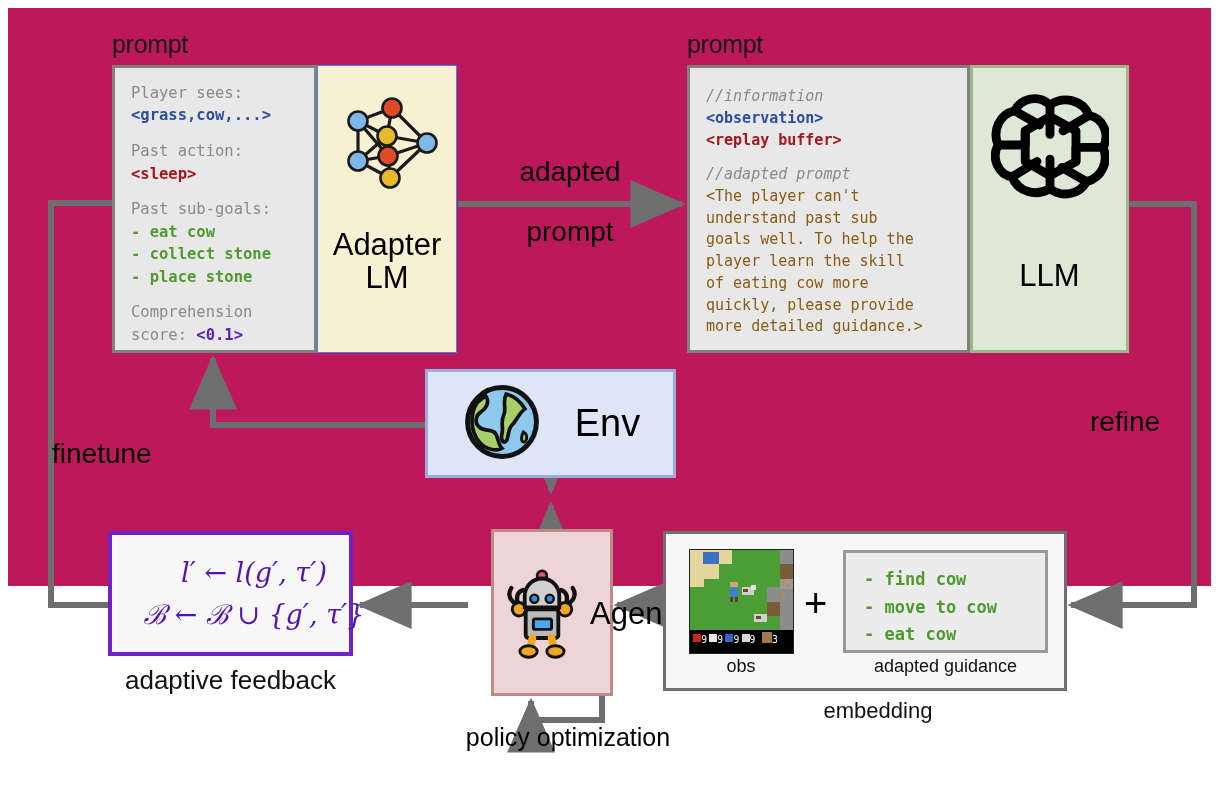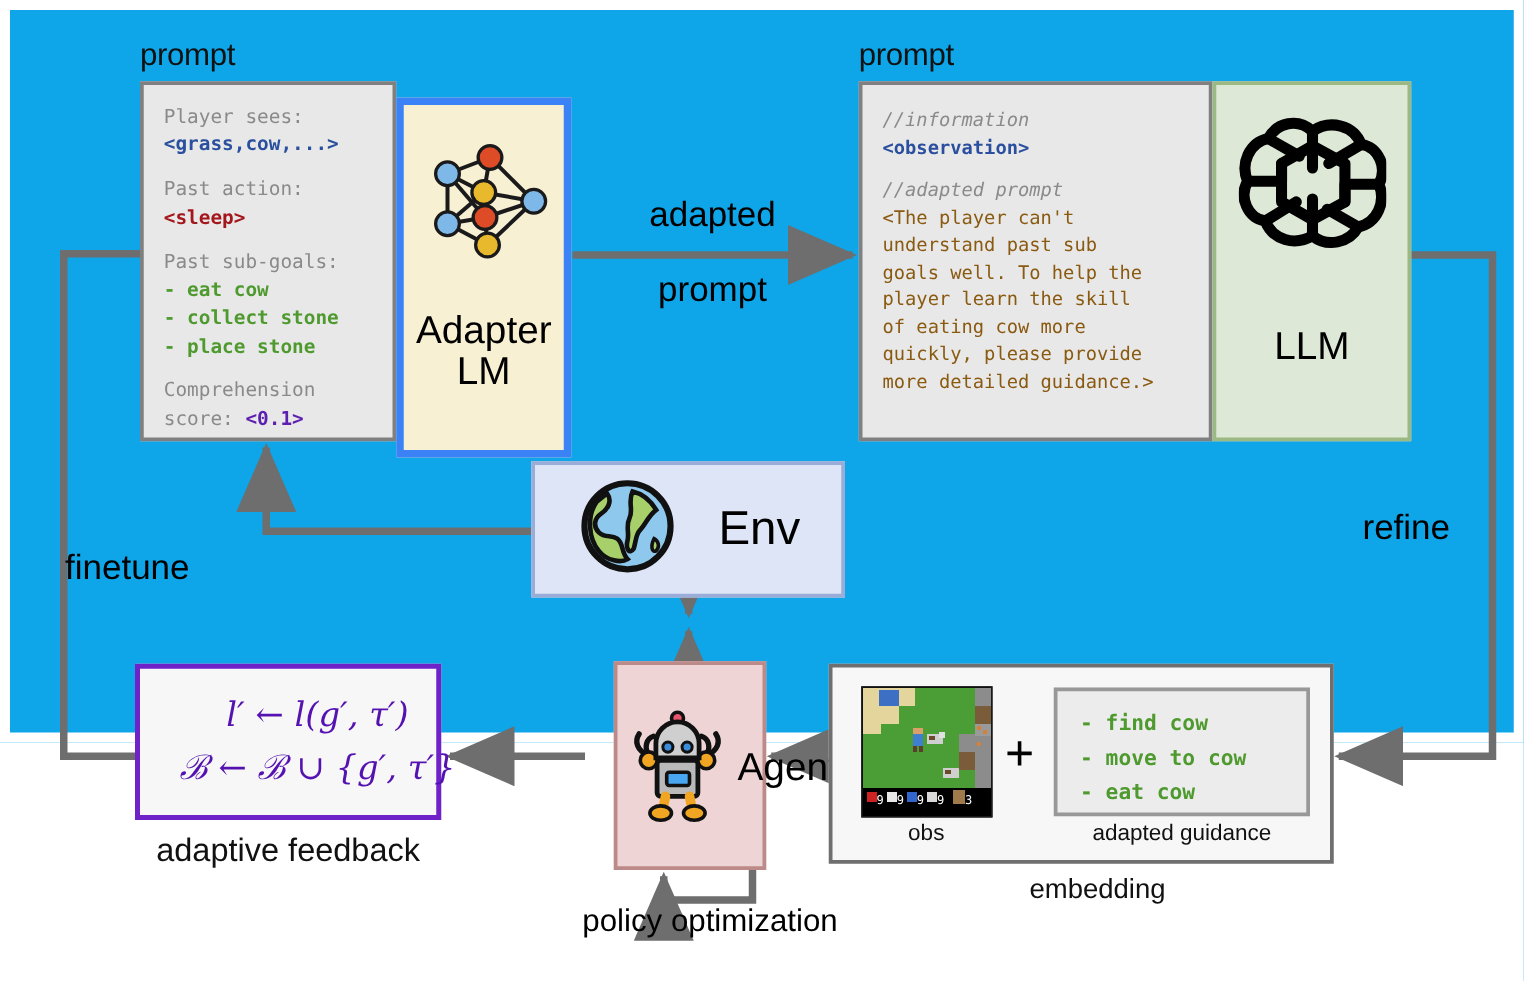--- a/index.html
+++ b/index.html
@@ -4,21 +4,21 @@
 <style>
   html,body{margin:0;padding:0;}
   body{
     width:1219px;height:785px;
     background:#ffffff;
     font-family:"Liberation Sans",sans-serif;
     overflow:hidden;
   }
   #stage{
     position:relative;width:1219px;height:594px;
-    background:#0ea5e9;
+    background:#be185d;
     box-sizing:border-box;
     border:8px solid #ffffff;
   }
   #svg-layer{position:absolute;left:0;top:0;width:1219px;height:785px;pointer-events:none;}
 
   
   .prompt-label{
     position:absolute;font-size:25px;color:#111;letter-spacing:-0.3px;
   }
   .codebox{
@@ -140,21 +140,21 @@
       <div class="ln blank">&nbsp;</div>
       <div class="ln"><span class="c-grey">Past sub-goals:</span></div>
       <div class="ln"><span class="c-green">- eat cow</span></div>
       <div class="ln"><span class="c-green">- collect stone</span></div>
       <div class="ln"><span class="c-green">- place stone</span></div>
       <div class="ln blank">&nbsp;</div>
       <div class="ln"><span class="c-grey">Comprehension</span></div>
       <div class="ln"><span class="c-grey">score: </span><span class="c-purple">&lt;0.1&gt;</span></div>
     </div>
 
-  <div class="modelbox" id="adapter-box" style="left:309px;top:70px;width:140px;height:288px;background:#f8f0d3;border:6px solid #3b82f6;">
+  <div class="modelbox" id="adapter-box" style="left:309px;top:57px;width:140px;height:288px;background:#f8f0d3;border:1px solid #3b82f6;">
     <div style="margin-top:22px;">
       <svg width="110" height="110" viewBox="0 0 110 110">
         <g stroke="#1a1a1a" stroke-width="3.2" fill="none">
           <line x1="26" y1="33" x2="60" y2="20"></line>
           <line x1="26" y1="33" x2="55" y2="48"></line>
           <line x1="26" y1="33" x2="26" y2="73"></line>
           <line x1="26" y1="33" x2="56" y2="68"></line>
           <line x1="60" y1="20" x2="55" y2="48"></line>
           <line x1="60" y1="20" x2="95" y2="55"></line>
           <line x1="55" y1="48" x2="95" y2="55"></line>
@@ -183,20 +183,21 @@
   </div>
 
   <div class="arrlabel" style="left:472px;top:148px;width:180px;">adapted</div>
   <div class="arrlabel" style="left:472px;top:208px;width:180px;">prompt</div>
 
   <div class="prompt-label" style="left:679px;top:22px;">prompt</div>
 
   <div class="codebox" id="right-code" style="left:679px;top:57px;width:283px;height:288px;font-size:15px;padding-top:18px;">
       <div class="ln"><span class="c-ital">//information</span></div>
       <div class="ln"><span class="c-blue">&lt;observation&gt;</span></div>
+      <div class="ln"><span class="c-red">&lt;replay buffer&gt;</span></div>
       <div class="ln blank">&nbsp;</div>
       <div class="ln"><span class="c-ital">//adapted prompt</span></div>
       <div class="ln"><span class="c-brown">&lt;The player can't</span></div>
       <div class="ln"><span class="c-brown">understand past sub</span></div>
       <div class="ln"><span class="c-brown">goals well. To help the</span></div>
       <div class="ln"><span class="c-brown">player learn the skill</span></div>
       <div class="ln"><span class="c-brown">of eating cow more</span></div>
       <div class="ln"><span class="c-brown">quickly, please provide</span></div>
       <div class="ln"><span class="c-brown">more detailed guidance.&gt;</span></div>
     </div>

